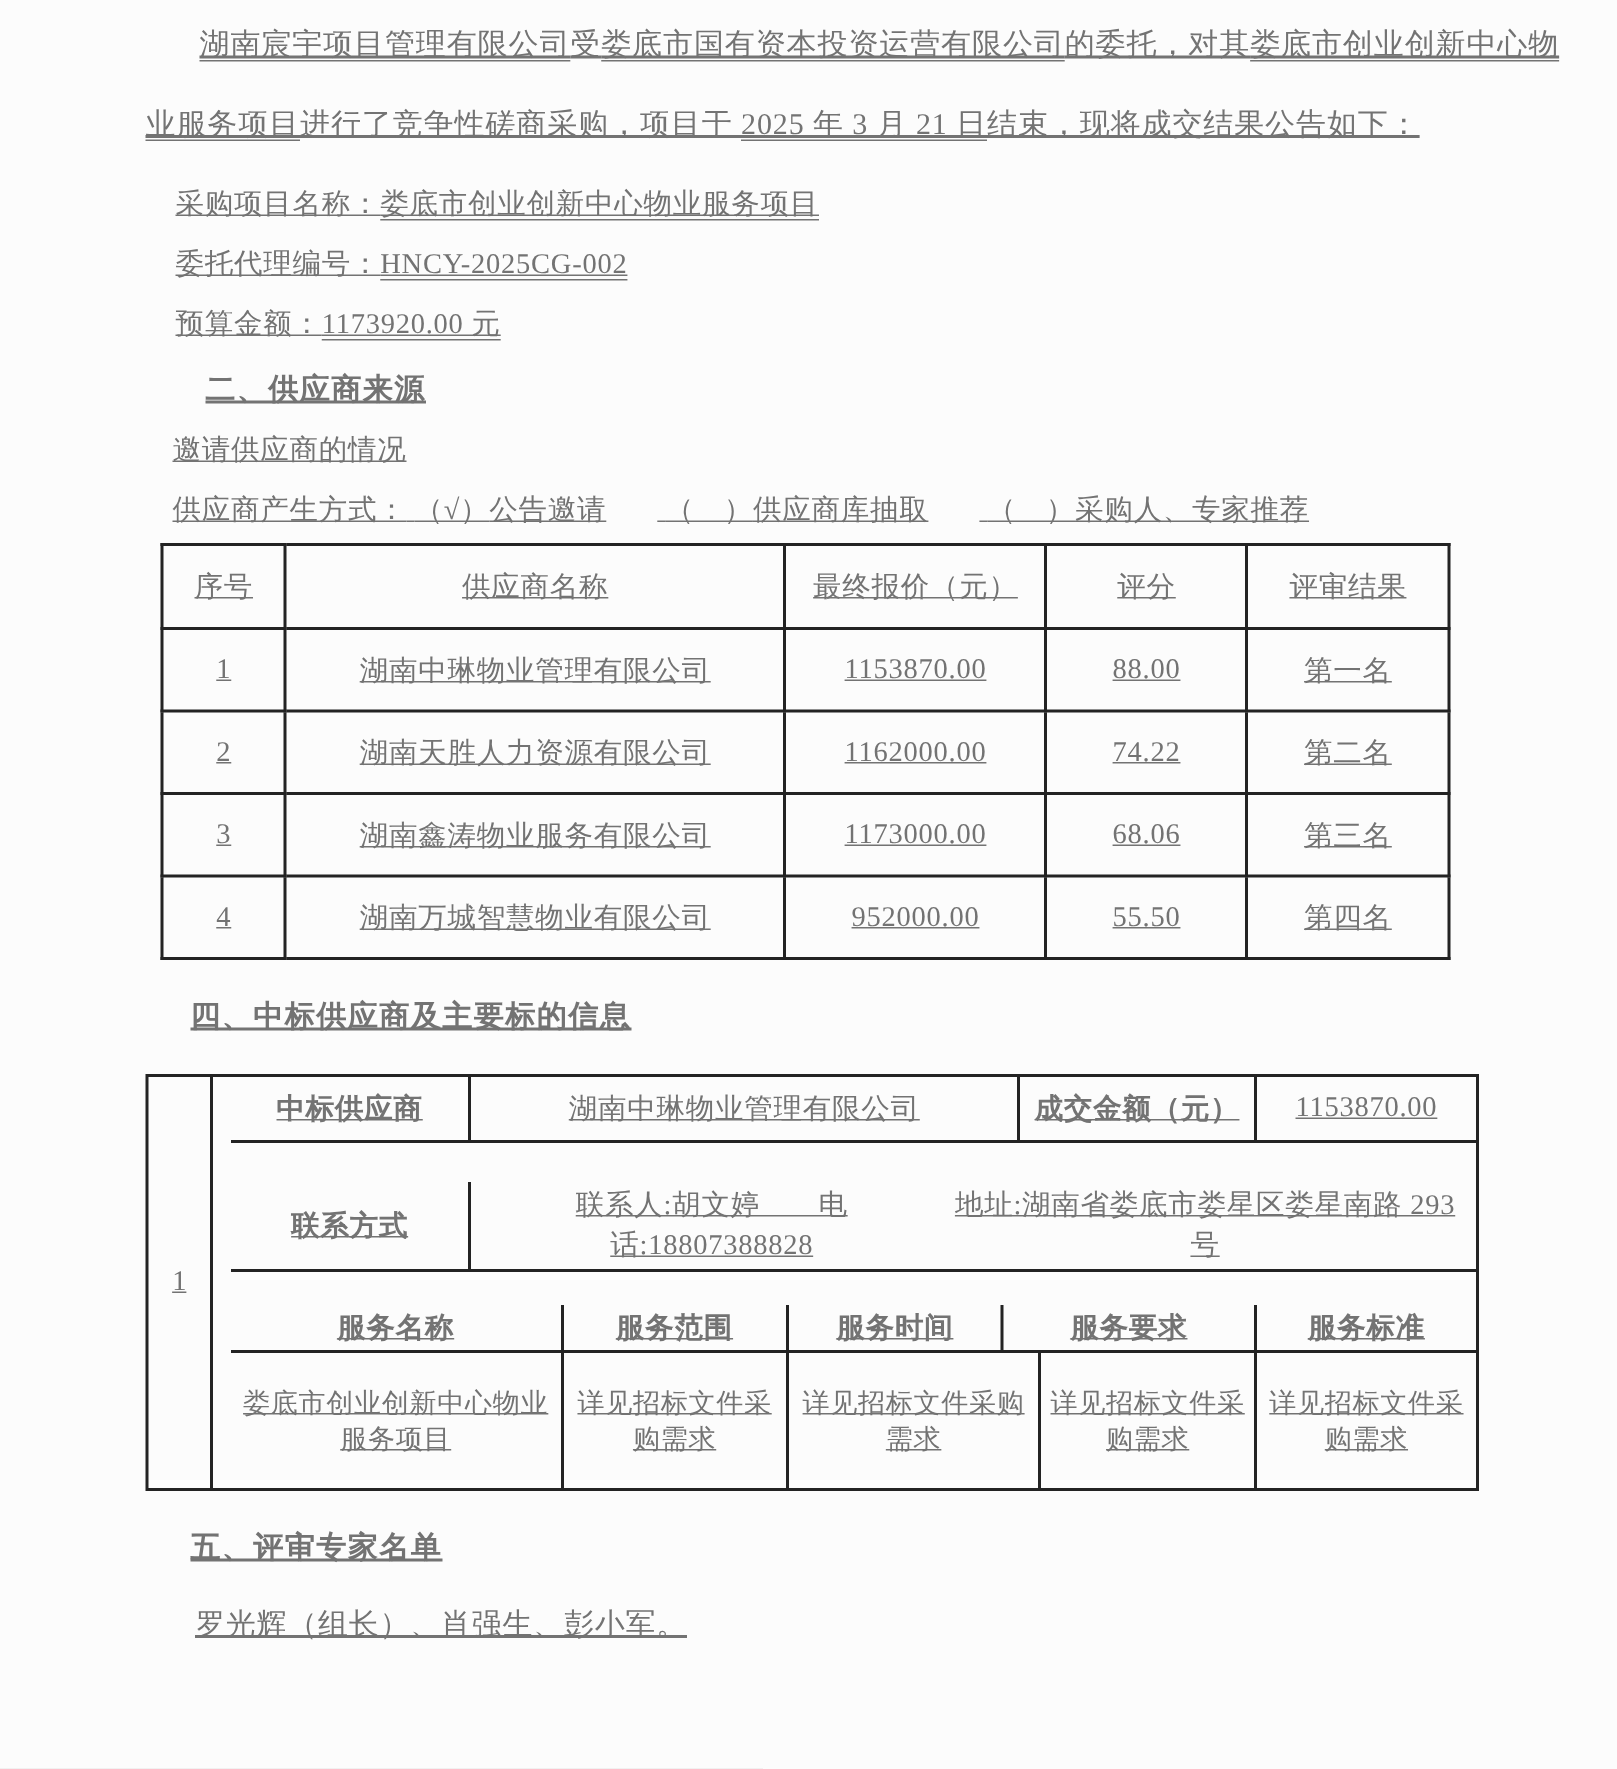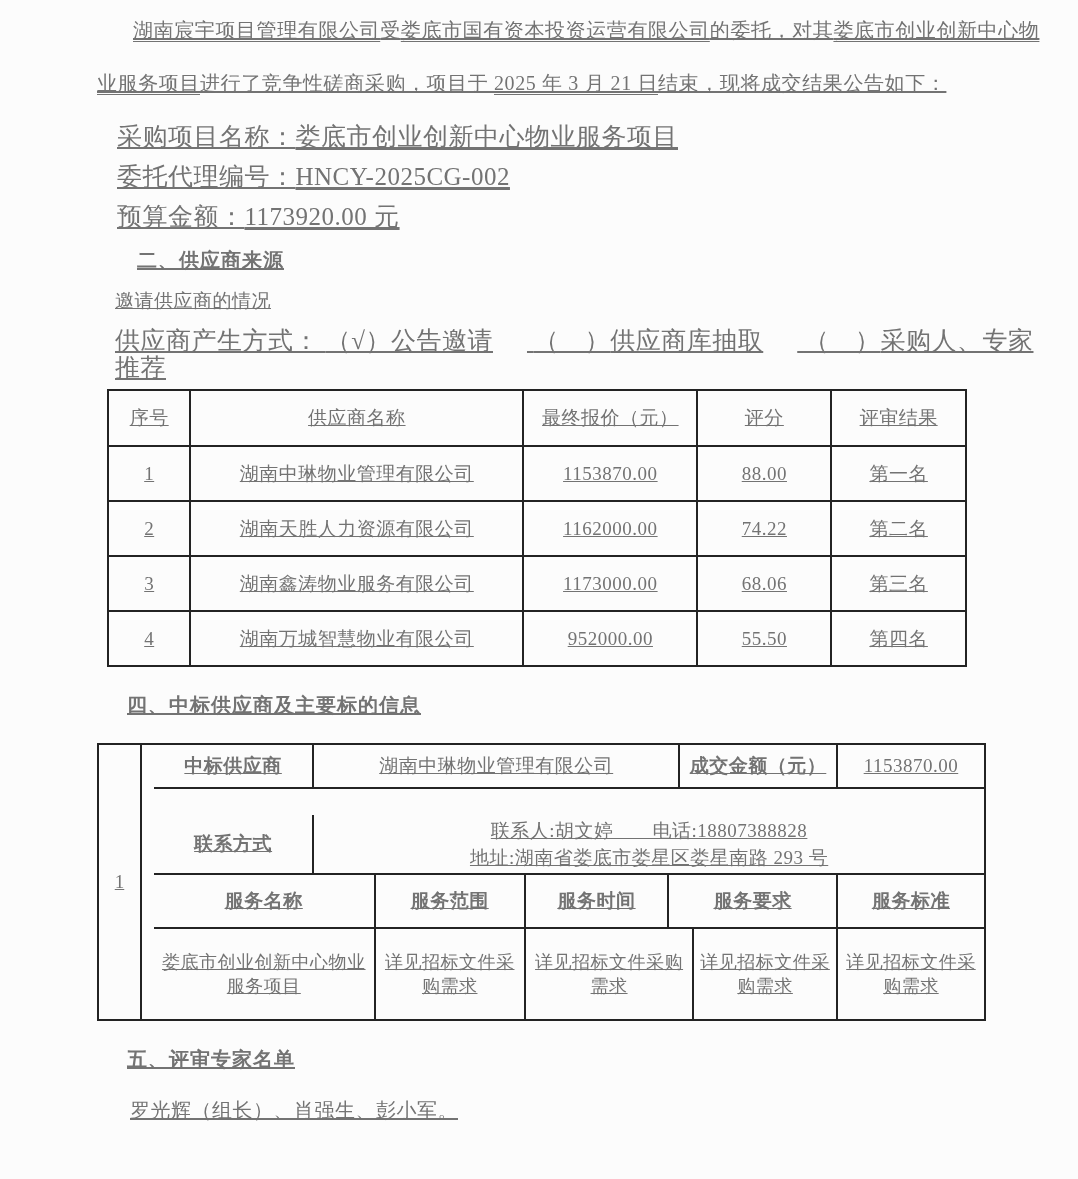--- a/index.html
+++ b/index.html
@@ -20,23 +20,23 @@
     text-decoration-thickness:1px;
   }
   .intro{ font-size:20px; letter-spacing:.6px; }
   .intro .line{ line-height:53px; white-space:nowrap; }
   .intro .line.first{ padding-left:36px; }
   .sec-heading{
     font-family:"Liberation Sans","DejaVu Sans",sans-serif;
     font-weight:bold; font-size:20px; letter-spacing:1px;
     margin:16px 0 0 40px; line-height:28px;
   }
-  .field{ font-size:25px; margin:13px 0 0 20px; line-height:27px; letter-spacing:.5px; }
+  .field{ font-size:19px; margin:13px 0 0 20px; line-height:27px; letter-spacing:.5px; }
   .plain-line{ font-size:19px; margin:13px 0 0 18px; line-height:27px; letter-spacing:.5px; }
-  .method-line{ font-size:25px; margin:13px 0 0 18px; line-height:27px; letter-spacing:.5px; }
+  .method-line{ font-size:19px; margin:13px 0 0 18px; line-height:27px; letter-spacing:.5px; }
   .method-line .opt{ margin-right:34px; }
 
   
   table.t1{
     width:860px; margin:8px 0 0 10px;
     border-collapse:collapse; table-layout:fixed;
     font-size:19px;
   }
   table.t1 th, table.t1 td{
     border:2px solid #232323;
@@ -66,23 +66,23 @@
     text-align:center; border-right:2px solid #232323;
     padding:2px 6px; letter-spacing:.5px;
   }
   .t2 .cell:last-child{ border-right:none; }
   .t2 .lbl{
     font-family:"Liberation Sans","DejaVu Sans",sans-serif;
     font-weight:bold;
   }
   .t2 .row-top{ min-height:44px; }
   .t2 .row-contact{ min-height:58px;margin-top:26px; }
-  .t2 .row-svc-h{ min-height:54px; }
+  .t2 .row-svc-h{ min-height:54px;align-items:flex-end; }
   .t2 .row-svc-v{ min-height:90px; font-size:18px; }
-  .t2 .contact-cell{ flex-direction:column; justify-content:center; line-height:27px; }
+  .t2 .contact-cell{ justify-content:center; line-height:27px; }
   .w-label{ width:19.3%; flex:0 0 19.3%; }
   .w-winner{ width:44.1%; flex:0 0 44.1%; }
   .w-amtlbl{ width:19.0%; flex:0 0 19.0%; }
   .w-amt{ width:17.6%; flex:1 1 auto; }
   .w-contact{ flex:1 1 auto; }
   .s1{ width:26.7%; flex:0 0 26.7%; }
   .s2{ width:18.1%; flex:0 0 18.1%; }
   .s3{ width:20.3%; flex:0 0 20.3%; }
   .s4{ width:17.3%; flex:0 0 17.3%; }
   .s5{ flex:1 1 auto; }

